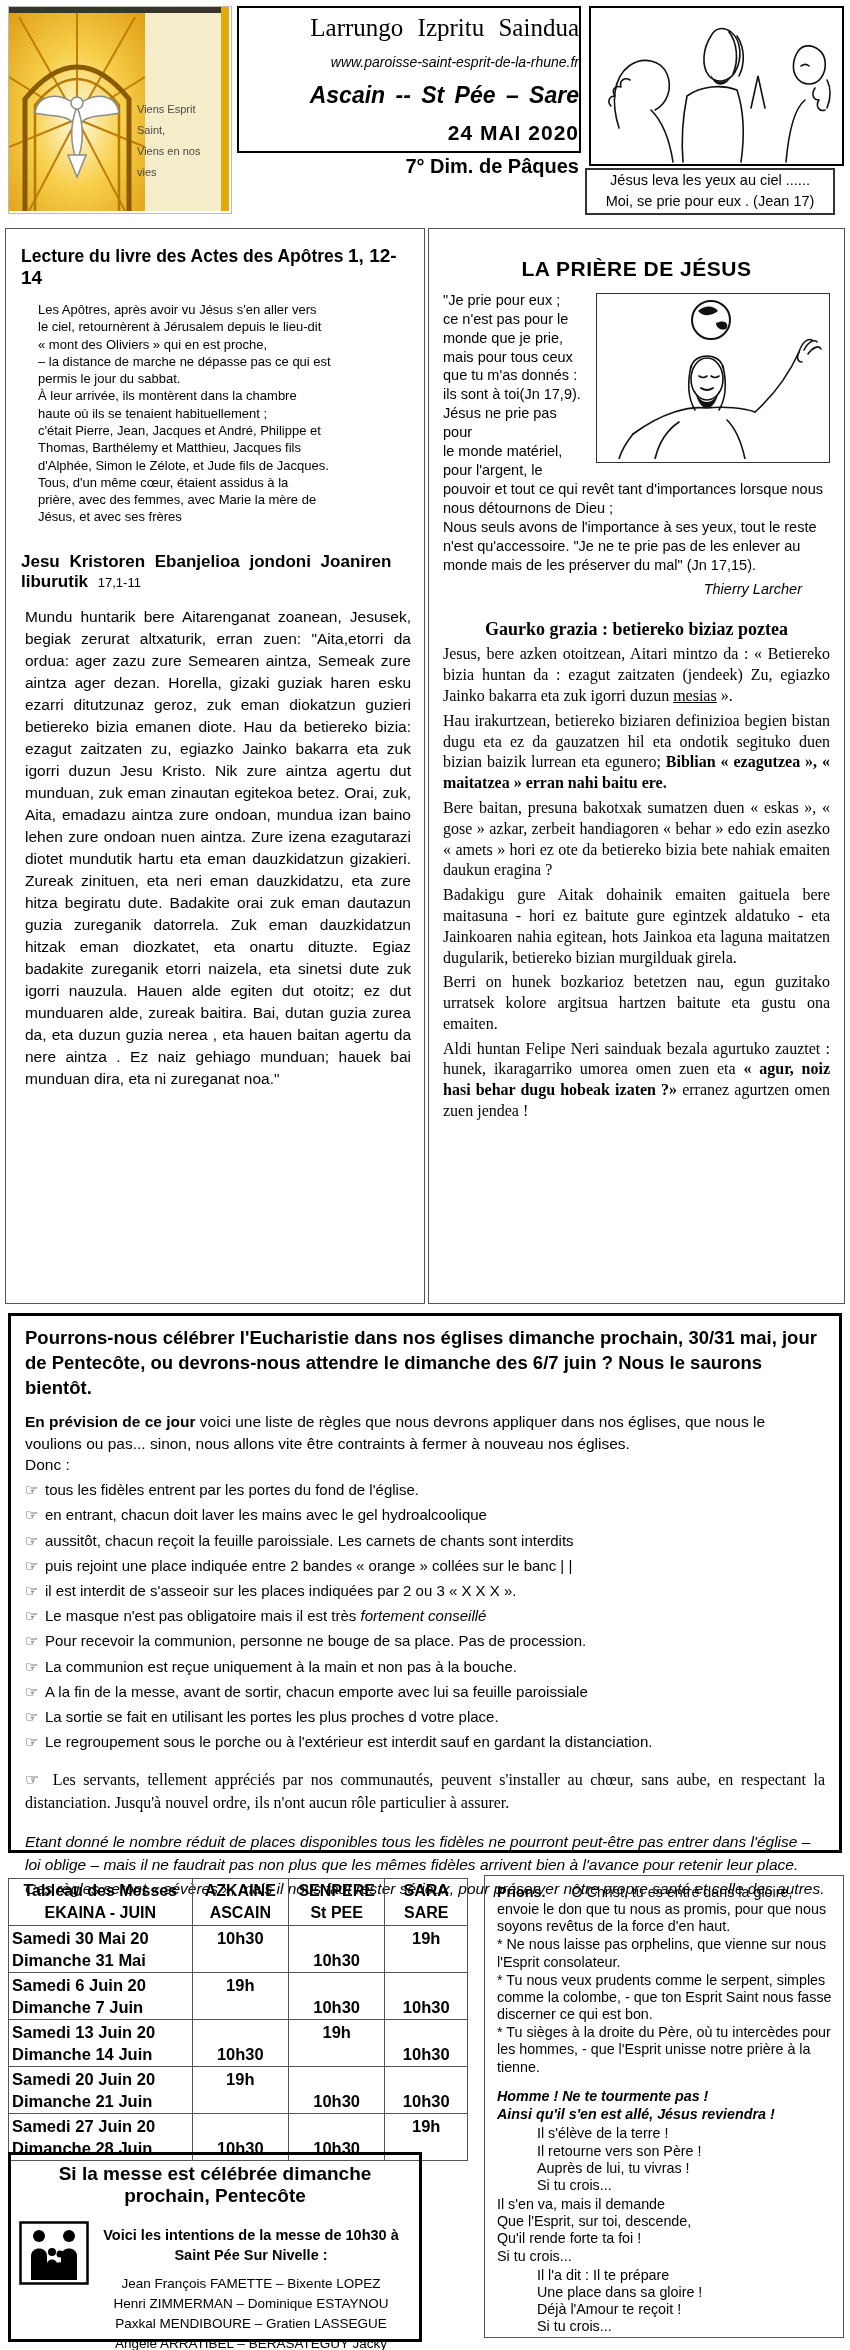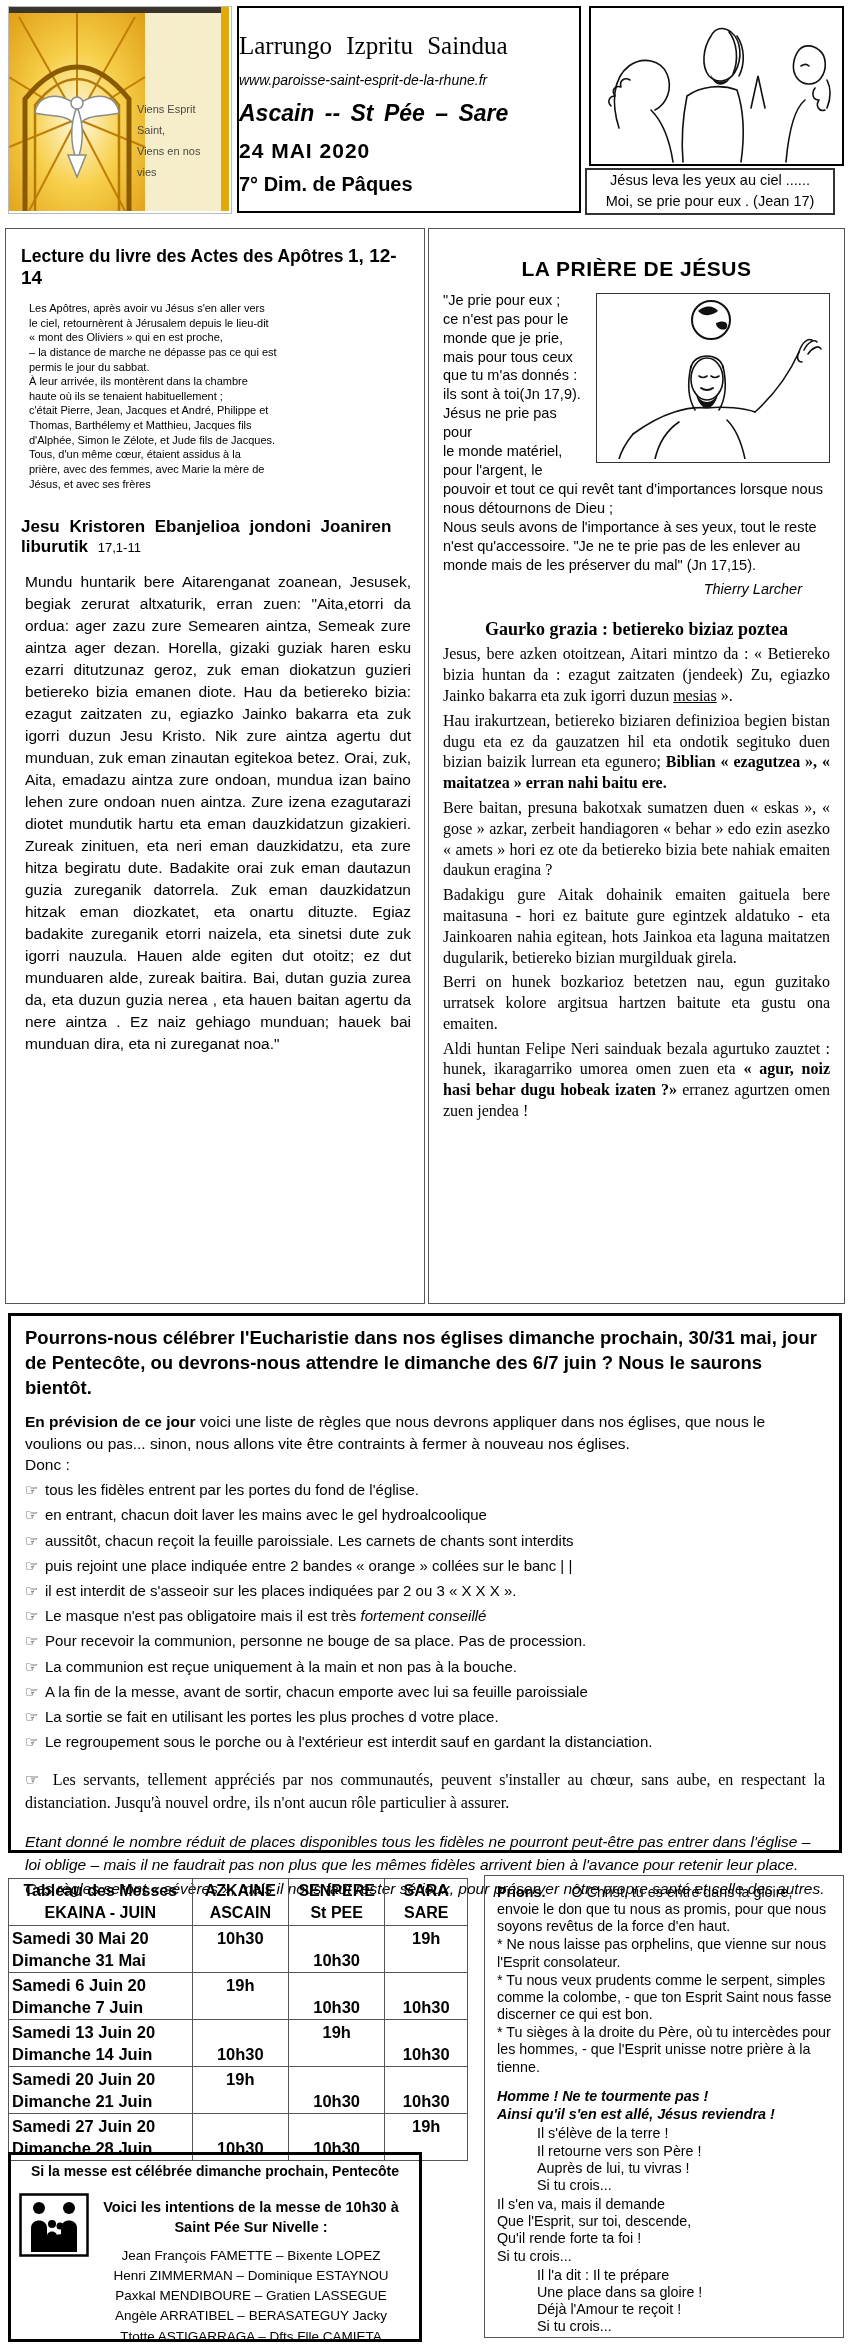--- a/index.html
+++ b/index.html
@@ -4,38 +4,38 @@
 <style>
   html,body{margin:0;padding:0;background:#fff;}
   .page{position:relative;width:850px;height:2350px;background:#fff;color:#000;
         font-family:"Liberation Sans",sans-serif;overflow:hidden;}
   .pre{white-space:pre-line;}
 
   
   .hdr-left{position:absolute;left:8px;top:6px;width:222px;height:206px;border:1px solid #bbb;}
   .hdr-left svg{display:block;}
   .logo-cap{position:absolute;right:14px;top:92px;width:80px;font-size:11px;color:#4a4a42;line-height:1.9;text-align:left;}
-  .hdr-center{position:absolute;left:237px;top:6px;width:344px;height:207px;border:2px solid #000;
-              box-sizing:border-box;text-align:left;padding-top:24px;}
+  .hdr-center{position:absolute;left:237px;top:6px;width:344px;height:147px;border:2px solid #000;
+              box-sizing:border-box;text-align:right;padding-top:6px;}
   .parish-title{font-family:"Liberation Serif",serif;font-size:25px;word-spacing:8px;}
   .website{font-size:14px;font-style:italic;margin-top:12px;}
   .parishes{font-size:23px;font-weight:bold;font-style:italic;margin-top:12px;word-spacing:4px;}
   .bdate{font-size:21px;font-weight:bold;margin-top:12px;letter-spacing:1px;}
   .feast{font-size:20px;font-weight:bold;margin-top:10px;}
   .hdr-right{position:absolute;left:589px;top:6px;width:255px;height:160px;border:2px solid #000;
              box-sizing:border-box;background:#fff;}
   .quote-box{position:absolute;left:585px;top:168px;width:250px;height:47px;border:2px solid #333;
              box-sizing:border-box;text-align:center;font-size:14.5px;line-height:21px;overflow:hidden;background:#fff;}
 
   
   .col-left{position:absolute;left:5px;top:228px;width:420px;height:1076px;border:1.5px solid #555;
             box-sizing:border-box;padding:16px 13px 0 15px;}
   .acts-title{font-size:17.5px;font-weight:bold;}
   .acts-ref{font-size:19px;font-weight:bold;}
-  .acts-body{font-size:11px;line-height:1.33;margin-top:12px;margin-left:8px;}
+  .acts-body{font-size:13px;line-height:1.33;margin-top:12px;margin-left:17px;}
   .gospel-title{font-size:17px;font-weight:bold;margin-top:26px;word-spacing:5px;}
   .gospel-ref{font-size:13px;font-weight:normal;word-spacing:0;}
   .gospel-body{font-size:15.5px;line-height:1.42;margin-top:14px;margin-left:4px;text-align:justify;}
 
   .col-right{position:absolute;left:428px;top:228px;width:417px;height:1076px;border:1.5px solid #555;
              box-sizing:border-box;padding:28px 14px 0 14px;}
   .prayer-title{text-align:center;font-size:21px;font-weight:bold;letter-spacing:.5px;}
   .prayer-flow{margin-top:10px;}
   .jesus-img{float:right;width:232px;height:168px;border:1.5px solid #333;margin:2px 0 6px 8px;background:#fff;}
   .prayer-intro{font-size:14.5px;line-height:1.3;}
@@ -71,21 +71,21 @@
           box-sizing:border-box;padding:8px 10px 0 12px;font-size:14.3px;line-height:1.2;}
   .prions-label{font-weight:bold;margin-right:26px;}
   .petition{margin-top:1px;}
   .poem-title{font-weight:bold;font-style:italic;margin-top:12px;line-height:1.25;}
   .stanza{margin-top:2px;}
   .ind{margin-left:40px;}
 
   
   .intent{position:absolute;left:8px;top:2152px;width:414px;height:190px;border:3px solid #000;
           box-sizing:border-box;padding:8px 8px 0 8px;}
-  .intent-h{font-weight:bold;font-size:14px;text-align:center;}
+  .intent-h{font-weight:bold;font-size:19px;text-align:center;}
   .intent-row{display:flex;margin-top:6px;}
   .fam{width:72px;flex:0 0 72px;margin-top:8px;}
   .intent-right{flex:1;text-align:center;}
   .intent-sub{font-weight:bold;font-size:14.5px;line-height:1.4;margin-top:12px;}
   .intent-names{font-size:13.5px;line-height:1.5;margin-top:8px;}
 </style>
 </head>
 <body>
 
 <div class="page">

